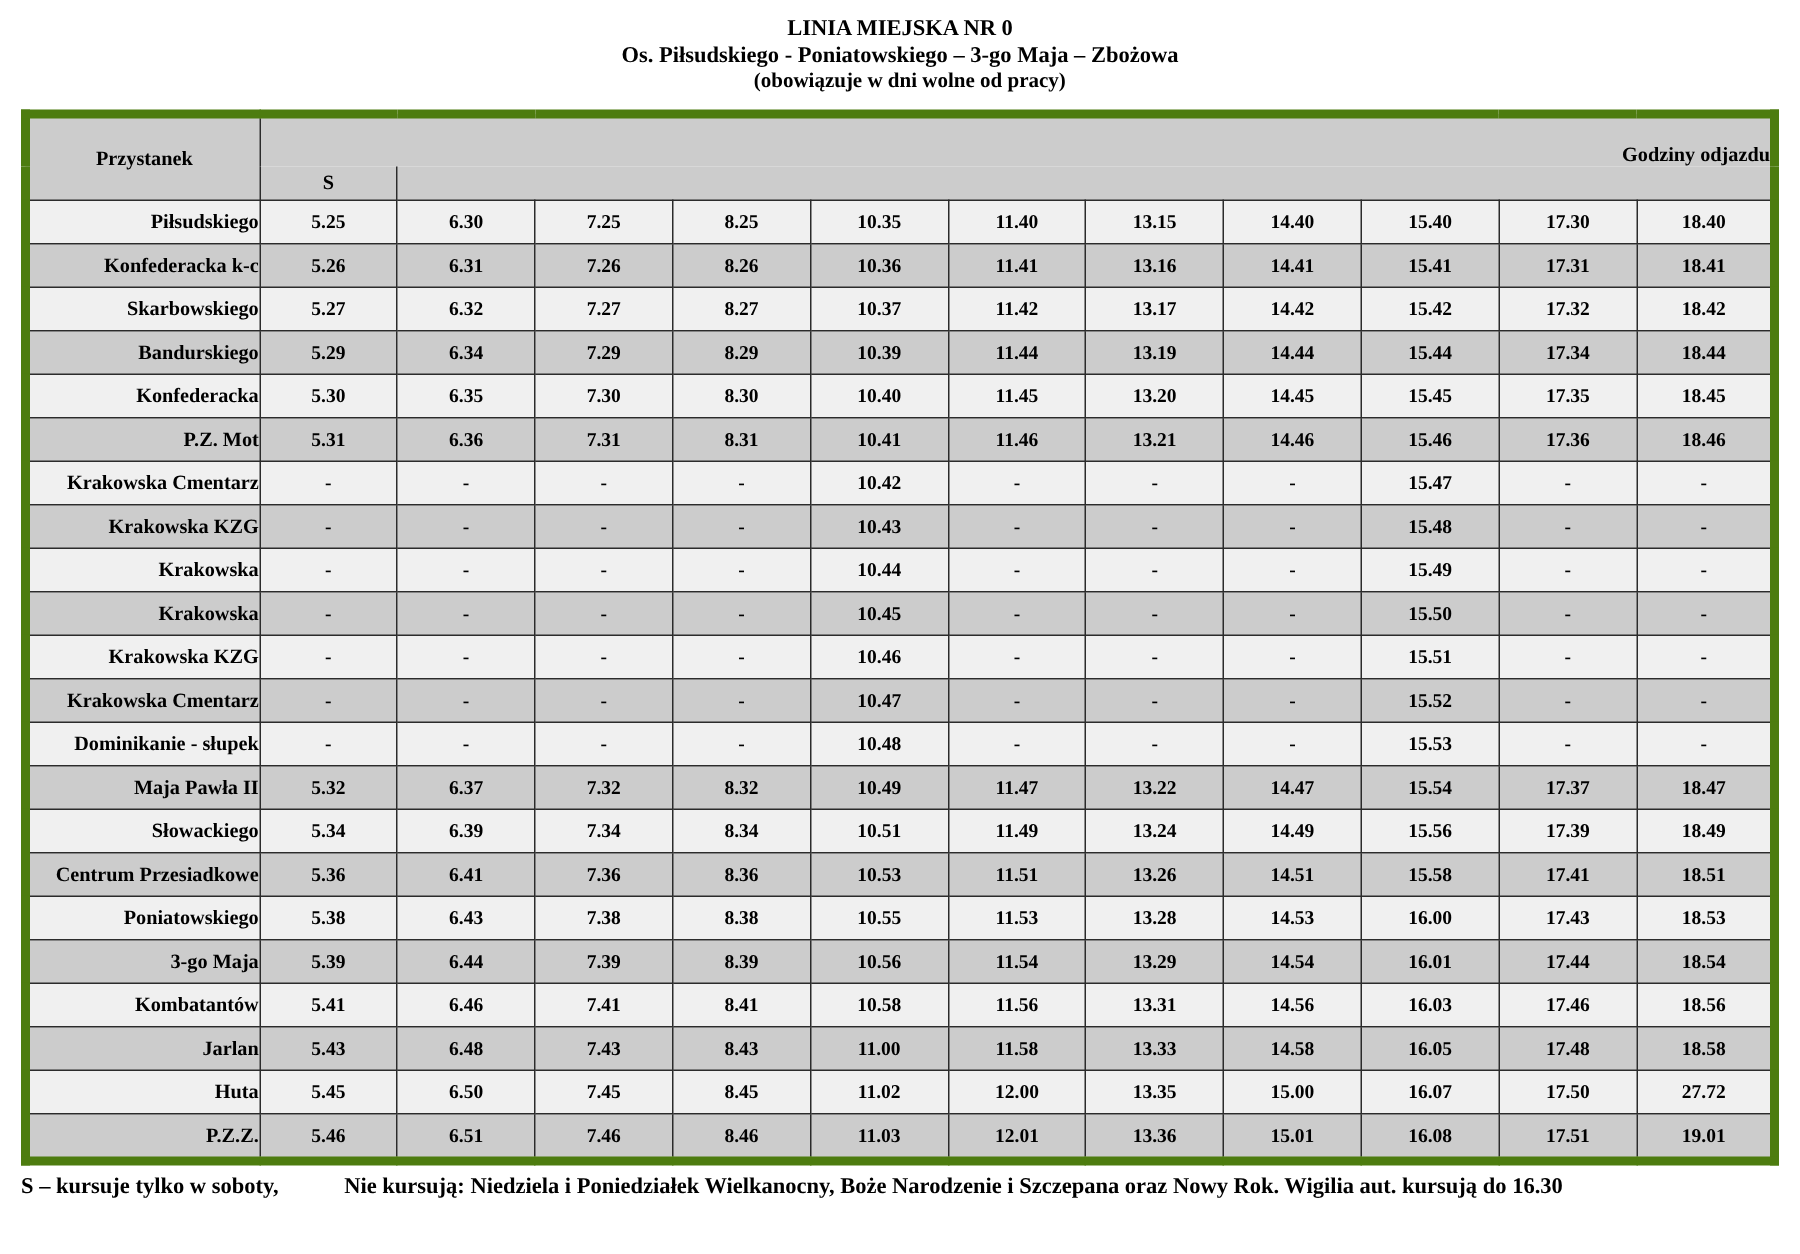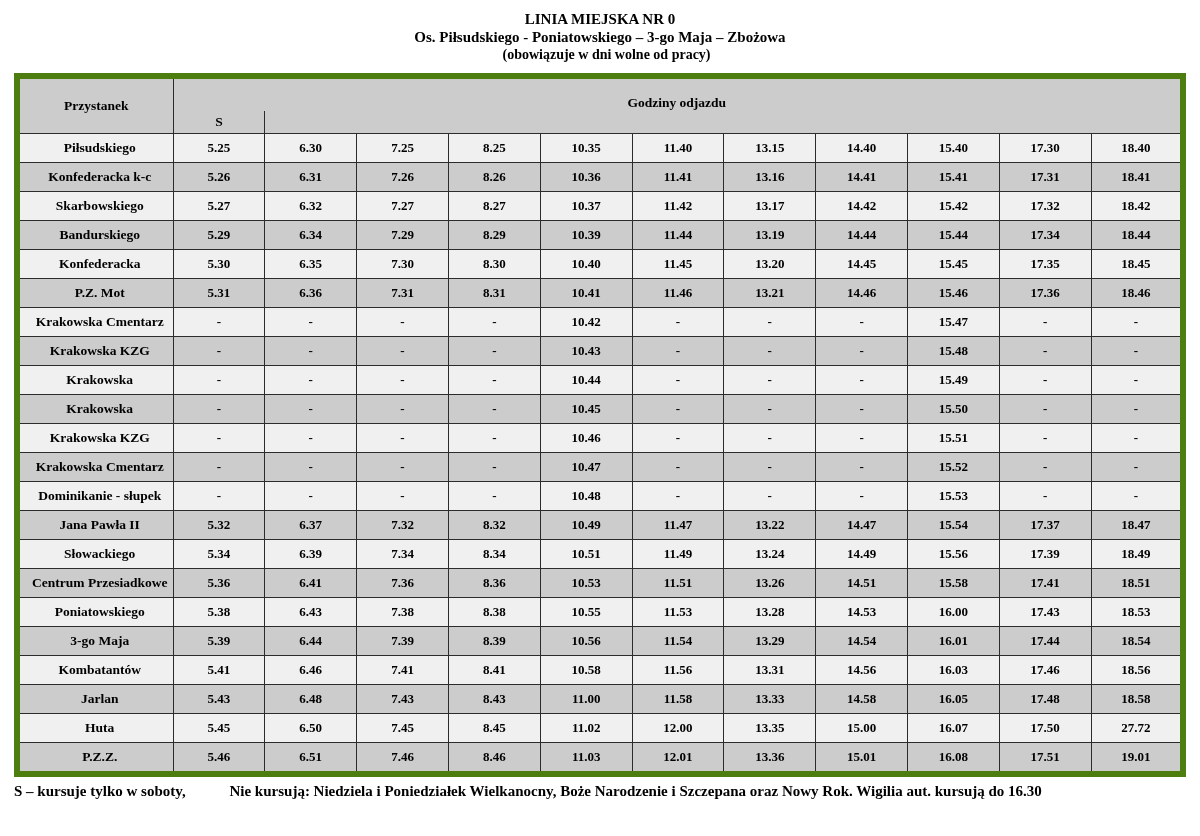--- a/index.html
+++ b/index.html
@@ -39,38 +39,38 @@
   }
 
   thead th { background: var(--header-bg, #cccccc); }
   th.przystanek-cell {
     font-size: 13.5px;
     text-align: center;
     vertical-align: middle;
   }
   th.godziny-cell {
     height: 32px;
-    text-align: center;
+    text-align: right;
     vertical-align: bottom;
     padding-bottom: 2px;
     border-bottom: hidden;
     font-size: 13.5px;
   }
   tr.subheader th {
     height: 22px;
     border-top: hidden;
     text-align: center;
     vertical-align: middle;
     font-size: 13.5px;
   }
   th.s-cell  { border-right: hidden; }
   th.s-rest  { border-left: hidden; }
 
   tbody th.stop-cell {
-    text-align: center;
+    text-align: right;
     padding-left: 7px;
     height: 28px;
     font-size: 13.5px;
     vertical-align: middle;
   }
   tbody td.time-cell {
     text-align: center;
     height: 28px;
     vertical-align: middle;
   }
@@ -296,21 +296,21 @@
           <td class="time-cell">-</td>
           <td class="time-cell">10.48</td>
           <td class="time-cell">-</td>
           <td class="time-cell">-</td>
           <td class="time-cell">-</td>
           <td class="time-cell">15.53</td>
           <td class="time-cell">-</td>
           <td class="time-cell">-</td>
         </tr>
         <tr class="even">
-          <th class="stop-cell">Jana Pawła II</th>
+          <th class="stop-cell">Maja Pawła II</th>
           <td class="time-cell">5.32</td>
           <td class="time-cell">6.37</td>
           <td class="time-cell">7.32</td>
           <td class="time-cell">8.32</td>
           <td class="time-cell">10.49</td>
           <td class="time-cell">11.47</td>
           <td class="time-cell">13.22</td>
           <td class="time-cell">14.47</td>
           <td class="time-cell">15.54</td>
           <td class="time-cell">17.37</td>

